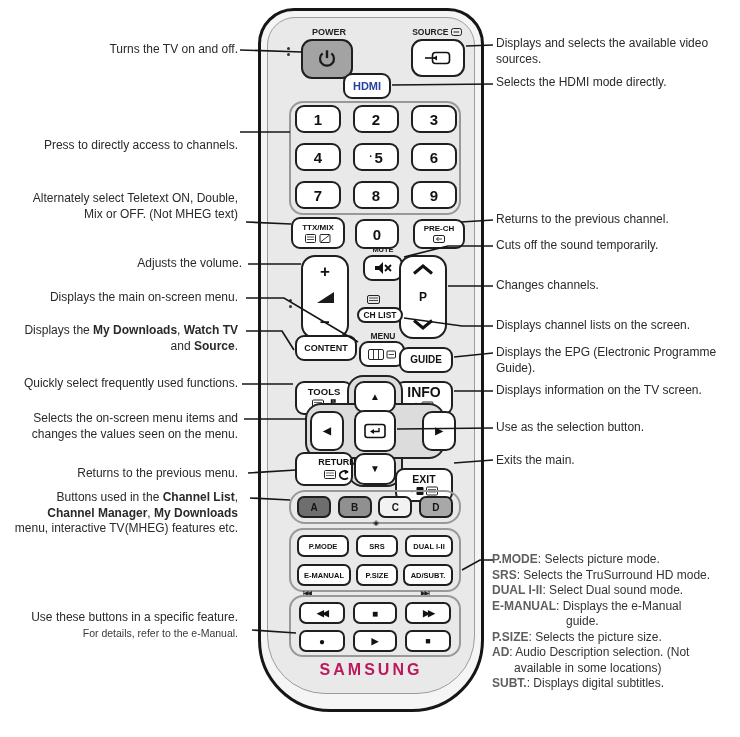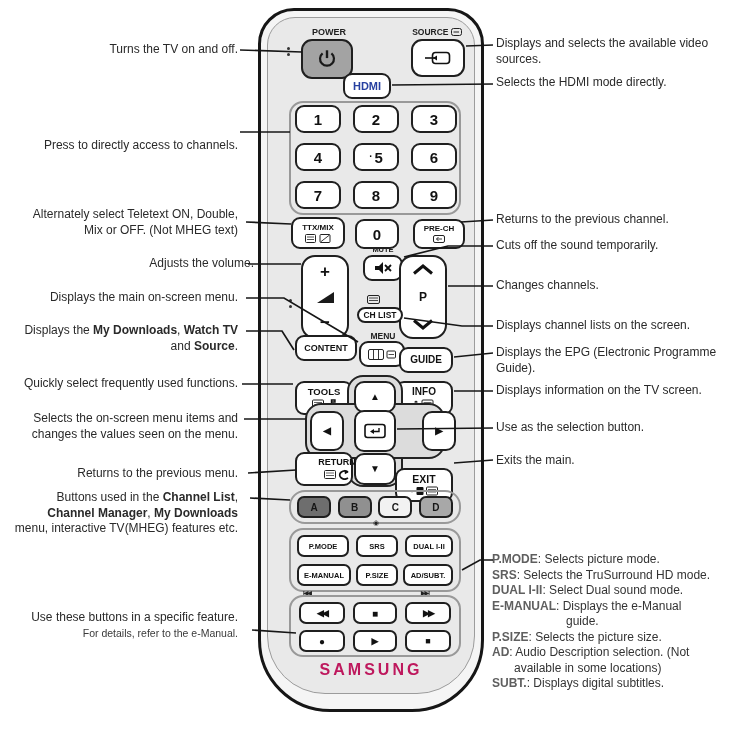--- a/index.html
+++ b/index.html
@@ -166,21 +166,21 @@
     <div class="btn" style="left:34px;top:370px;width:58px;height:34px;gap:2px;">
       <span style="font-size:9.5px;">TOOLS</span>
       <svg class="icn" width="24" height="10" viewBox="0 0 24 10">
         <rect x="0.5" y="1" width="11" height="8" rx="1" fill="none" stroke="#222"></rect>
         <path d="M2 3.5 H10 M2 6 H10" stroke="#222" stroke-width="0.7"></path>
         <circle cx="17.5" cy="7.5" r="2" fill="#111"></circle>
         <path d="M19.5 7.5 V1 H23 V3 H19.5" fill="none" stroke="#111" stroke-width="1.4"></path>
       </svg>
     </div>
     <div class="btn" style="left:134px;top:370px;width:58px;height:34px;gap:2px;">
-      <span style="font-size:10px;">INFO</span>
+      <span style="font-size:14px;">INFO</span>
       <svg class="icn" width="22" height="10" viewBox="0 0 22 10">
         <path d="M3 2.2 a1 1 0 1 0 0.01 0 M3.5 4 L2.5 9 M4.5 9 H1.8" stroke="#111" stroke-width="1" fill="none"></path>
         <rect x="9" y="1" width="11" height="8" rx="1" fill="none" stroke="#222"></rect>
         <path d="M10.5 3.5 H18.5 M10.5 6 H18.5" stroke="#222" stroke-width="0.7"></path>
       </svg>
     </div>
 
     <div class="cross-bar" style="left:86px;top:364px;width:56px;height:112px;border-radius:16px;"></div>
     <div class="cross-bar" style="left:44px;top:392px;width:140px;height:56px;border-radius:16px;"></div>
     <div class="patch" style="left:89px;top:395px;width:50px;height:50px;"></div>
@@ -261,23 +261,23 @@
         <span class="fkey" style="width:44px;font-size:9px;">▶</span>
         <span class="fkey" style="width:46px;font-size:9px;">■</span>
       </div>
     </div>
 
     <div class="brand" style="top:650px;">SAMSUNG</div>
   </div>
 
   <div class="lbl left" style="left:6px;top:42px;width:232px;">Turns the TV on and off.</div>
   <div class="lbl left" style="left:6px;top:138px;width:232px;">Press to directly access to channels.</div>
-  <div class="lbl left" style="left:6px;top:207px;width:232px;">Alternately select Teletext ON, Double,
+  <div class="lbl left" style="left:6px;top:191px;width:232px;">Alternately select Teletext ON, Double,
 Mix or OFF. (Not MHEG text)</div>
-  <div class="lbl left" style="left:22px;top:256px;width:232px;">Adjusts the volume.</div>
+  <div class="lbl left" style="left:10px;top:256px;width:232px;">Adjusts the volume.</div>
   <div class="lbl left" style="left:6px;top:290px;width:232px;">Displays the main on-screen menu.</div>
   <div class="lbl left" style="left:6px;top:323px;width:232px;"><span>Displays the </span><span class="b">My Downloads</span><span>, </span><span class="b">Watch TV</span><span>
 and </span><span class="b">Source</span><span>.</span></div>
   <div class="lbl left" style="left:6px;top:376px;width:232px;">Quickly select frequently used functions.</div>
   <div class="lbl left" style="left:6px;top:411px;width:232px;">Selects the on-screen menu items and
 changes the values seen on the menu.</div>
   <div class="lbl left" style="left:6px;top:466px;width:232px;">Returns to the previous menu.</div>
   <div class="lbl left" style="left:6px;top:490px;width:232px;"><span>Buttons used in the </span><span class="b">Channel List</span><span>,
 </span><span class="b">Channel Manager</span><span>, </span><span class="b">My Downloads</span><span>
 menu, interactive TV(MHEG) features etc.</span></div>

